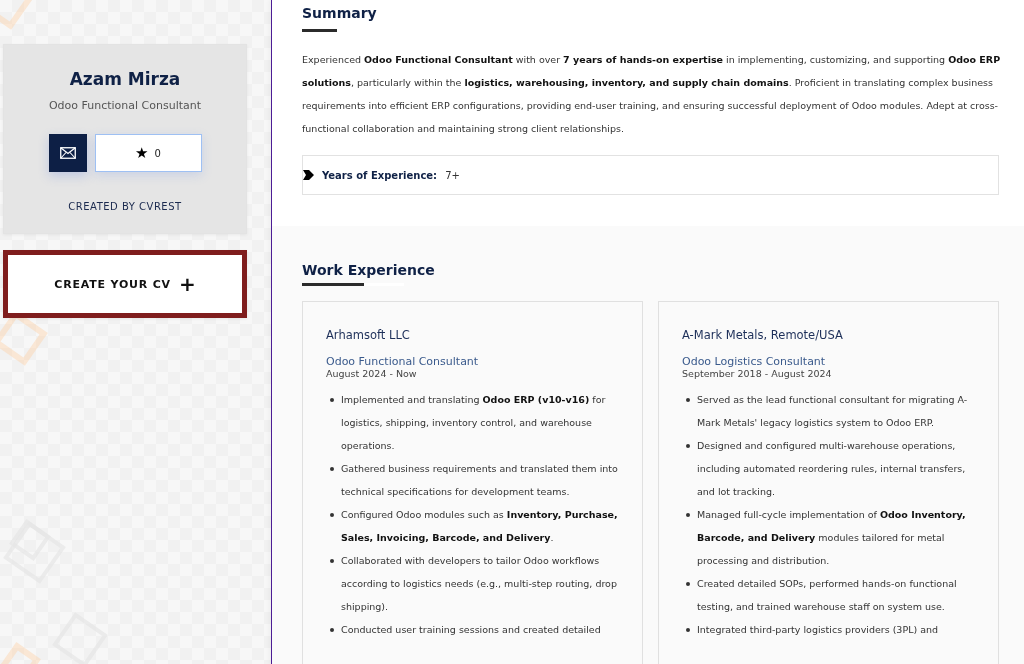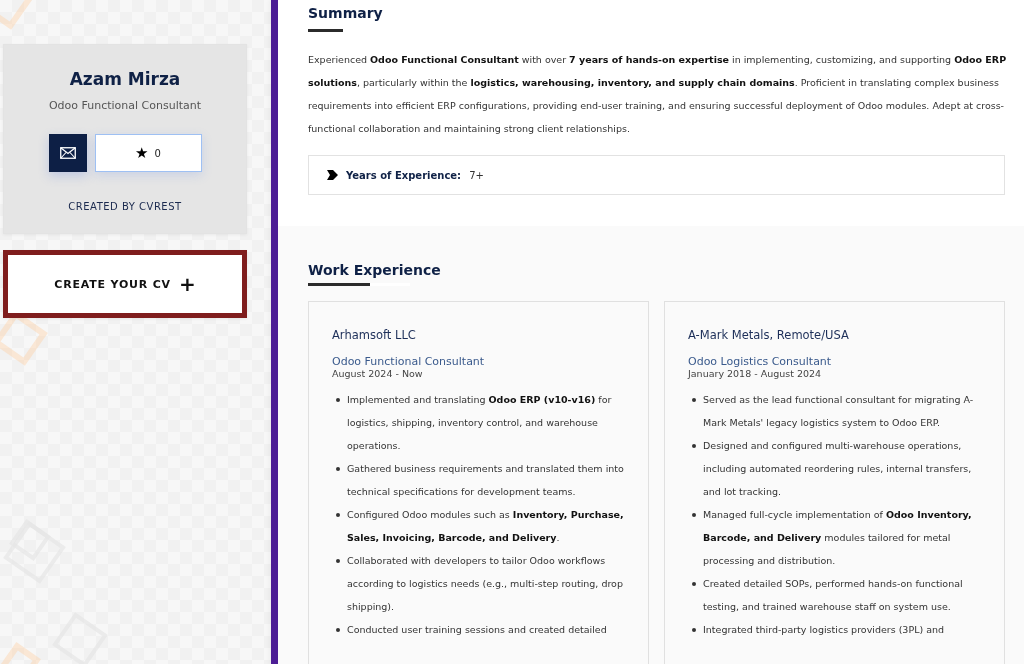--- a/index.html
+++ b/index.html
@@ -62,40 +62,40 @@
       box-shadow: 0 1px 3px rgba(0,0,0,0.06);
       display: flex; align-items: center; justify-content: center; gap: 8px;
       cursor: pointer;
     }
     .create-cv-label { font-size: 11px; font-weight: bold; letter-spacing: 0.8px; color: #111; }
     .plus-icon { font-size: 20px; font-weight: bold; color: #111; line-height: 1; }
 
     .main {
       position: absolute; left: 271px; top: 0; width: 753px; height: 664px;
       background: #fff;
-      border-left: 7px solid #4c1d95;
+      border-left: 1px solid #4c1d95;
       box-shadow: -2px 0 4px rgba(0,0,0,0.04);
     }
     .summary-section { position: absolute; left: 0; top: 0; width: 100%; height: 226px; background: #fff; }
     .section-title {
       position: absolute; left: 30px; font-size: 14px; font-weight: bold; color: #0f2146;
     }
     .title-underline {
       position: absolute; left: 30px; height: 3px; background: #2b2b2b;
     }
     .title-underline-ext { position: absolute; height: 3px; background: #fff; }
     .summary-text {
       position: absolute; left: 30px; top: 48px; width: 700px;
       font-size: 9.5px; line-height: 23px; color: #333;
     }
     .summary-text b { color: #111; }
     .yoe-box {
       position: absolute; left: 30px; top: 155px; width: 697px; height: 40px;
       border: 1px solid #e2e2e2; background: #fff;
-      display: flex; align-items: center; padding-left: 18px; gap: 8px;
+      display: flex; align-items: center; gap: 8px;
       font-size: 10px;
     }
     .yoe-label { font-weight: bold; color: #0f2146; }
     .yoe-value { color: #333; }
 
     .work-section { position: absolute; left: 0; top: 226px; width: 100%; height: 438px; background: #fafafa; }
     .job-card {
       position: absolute; top: 75px; width: 341px; height: 400px;
       background: #fafafa; border: 1px solid #e0e0e0;
       padding: 26px 23px 0 23px;
@@ -177,21 +177,21 @@
           <li><span>Gathered business requirements and translated them into technical specifications for development teams.</span></li>
           <li><span>Configured Odoo modules such as </span><b>Inventory, Purchase, Sales, Invoicing, Barcode, and Delivery</b><span>.</span></li>
           <li><span>Collaborated with developers to tailor Odoo workflows according to logistics needs (e.g., multi-step routing, drop shipping).</span></li>
           <li><span>Conducted user training sessions and created detailed</span></li>
         </ul>
     </div>
 
     <div class="job-card" style="left:386px;">
       <div class="job-company">A-Mark Metals, Remote/USA</div>
       <div class="job-role">Odoo Logistics Consultant</div>
-      <div class="job-dates">January 2018 - August 2024</div>
+      <div class="job-dates">September 2018 - August 2024</div>
       <ul class="job-bullets">
           <li><span>Served as the lead functional consultant for migrating A-Mark Metals' legacy logistics system to Odoo ERP.</span></li>
           <li><span>Designed and configured multi-warehouse operations, including automated reordering rules, internal transfers, and lot tracking.</span></li>
           <li><span>Managed full-cycle implementation of </span><b>Odoo Inventory, Barcode, and Delivery</b><span> modules tailored for metal processing and distribution.</span></li>
           <li><span>Created detailed SOPs, performed hands-on functional testing, and trained warehouse staff on system use.</span></li>
           <li><span>Integrated third-party logistics providers (3PL) and</span></li>
         </ul>
     </div>
   </section>
 </main>

